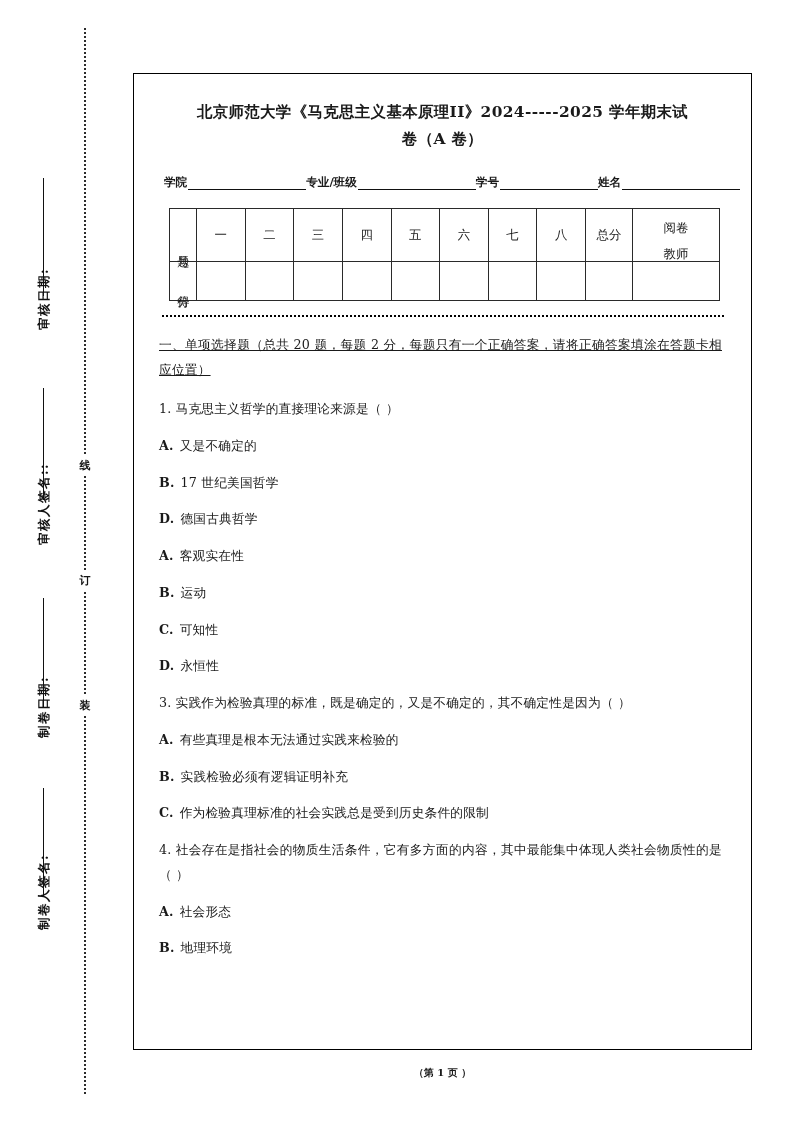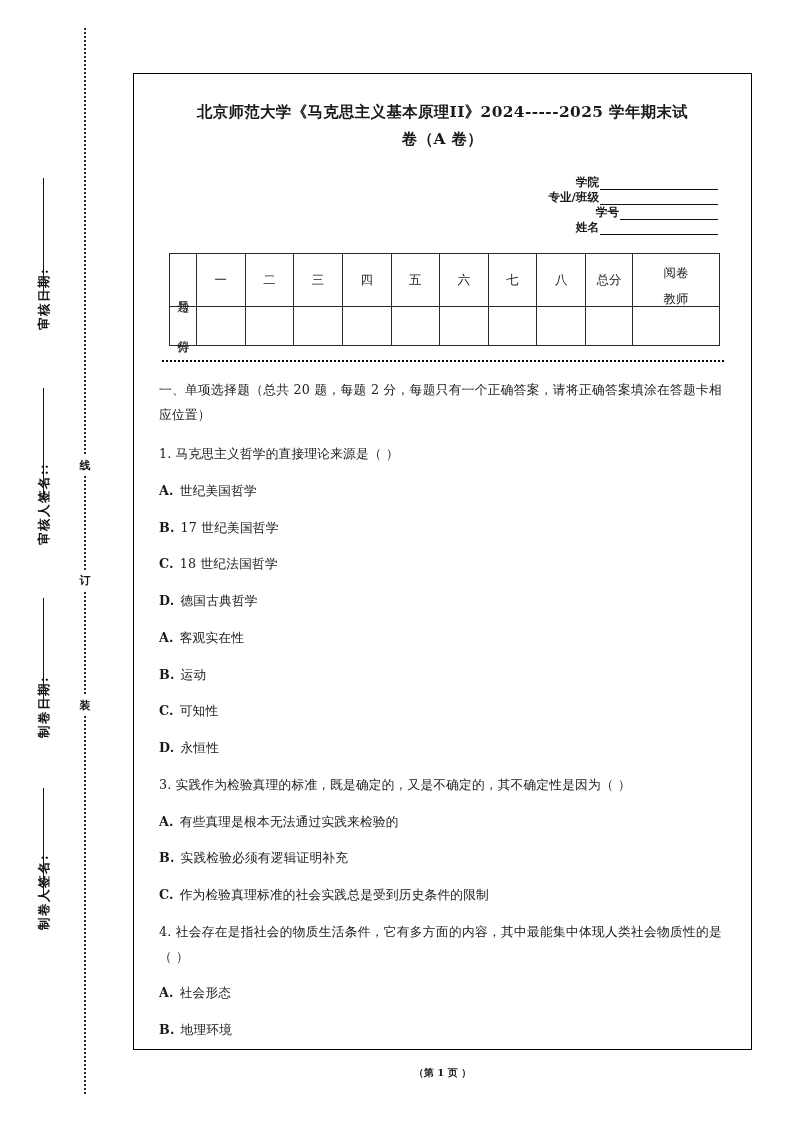--- a/index.html
+++ b/index.html
@@ -82,25 +82,24 @@
     line-height: 1.75;
     letter-spacing: 0.4px;
     margin: 4px 6px 0 6px;
     font-family: "DejaVu Serif", "Liberation Serif", serif;
   }
 
   
   #student-info {
     display: flex;
     align-items: flex-end;
-    margin: 22px 10px 0 22px;
+    margin: 22px 10px 0 7px;
     font-size: 11.6px;
     font-weight: 700;
     white-space: nowrap;
-    flex-direction: column;
   }
   #student-info .fld { display: flex; align-items: flex-end; }
   #student-info .fld-label { padding-right: 1px; }
   #student-info .fld-blank {
     border-bottom: 1px solid #111;
     height: 13px;
   }
   .w-college { width: 118px; }
   .w-class   { width: 118px; }
   .w-sid     { width: 98px; }
@@ -152,20 +151,21 @@
     margin: 14px 6px 0 2px;
     font-size: 12.7px;
     line-height: 1.95;
     font-family: "DejaVu Serif", "Liberation Serif", serif;
     font-weight: 500;
   }
   .section-intro {
     margin: 0 0 14px 0;
     text-align: justify;
     letter-spacing: 0.2px;
+    text-decoration: underline;
   }
   .q-stem {
     margin: 0 0 12px 0;
     text-align: justify;
     letter-spacing: 0.2px;
   }
   .q-opt {
     margin: 0 0 12px 0;
     letter-spacing: 0.2px;
   }
@@ -279,27 +279,24 @@
     <div id="dotted-sep"></div>
 
     <div id="qbody">
 
       <p class="section-intro">一、单项选择题（总共 20 题，每题 2 分，每题只有一个正确答案，请将正确答案填涂在答题卡相应位置）</p>
 
       <p class="q-stem">
         <span class="q-num">1.</span><span>马克思主义哲学的直接理论来源是（   ）</span>
       </p>
       <p class="q-opt">
-        <span class="opt-letter">A.</span><span>世纪美国哲学</span>
+        <span class="opt-letter">A.</span><span>又是不确定的</span>
       </p>
       <p class="q-opt">
         <span class="opt-letter">B.</span><span>17 世纪美国哲学</span>
-      </p>
-      <p class="q-opt">
-        <span class="opt-letter">C.</span><span>18 世纪法国哲学</span>
       </p>
       <p class="q-opt">
         <span class="opt-letter">D.</span><span>德国古典哲学</span>
       </p>
 
       <p class="q-opt">
         <span class="opt-letter">A.</span><span>客观实在性</span>
       </p>
       <p class="q-opt">
         <span class="opt-letter">B.</span><span>运动</span>

